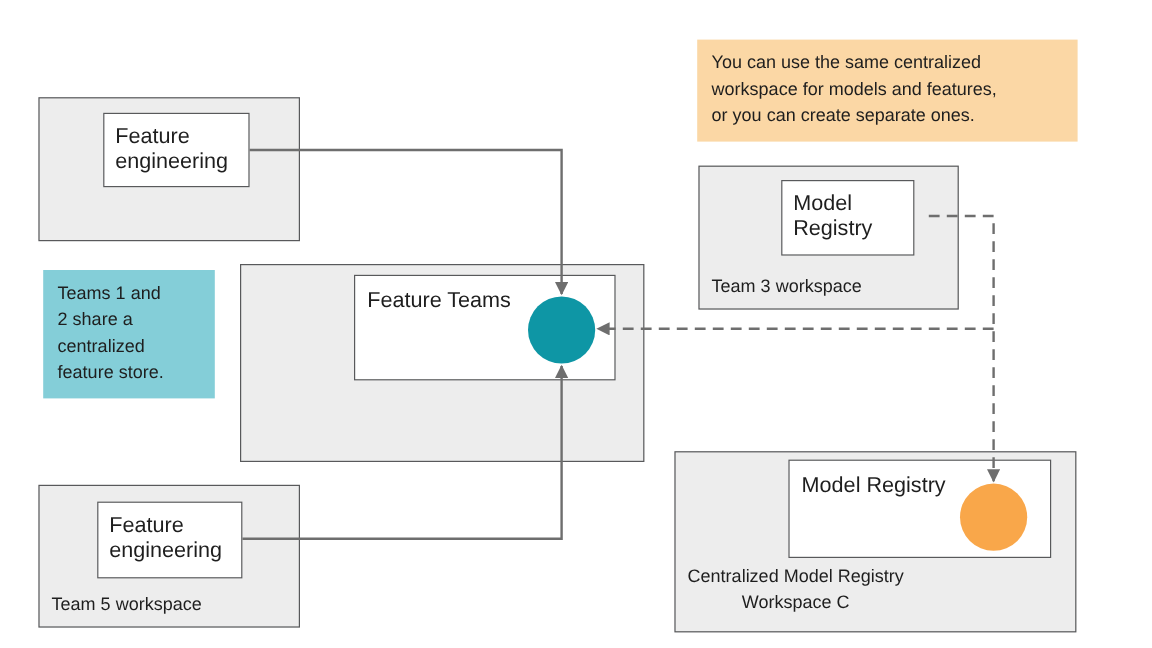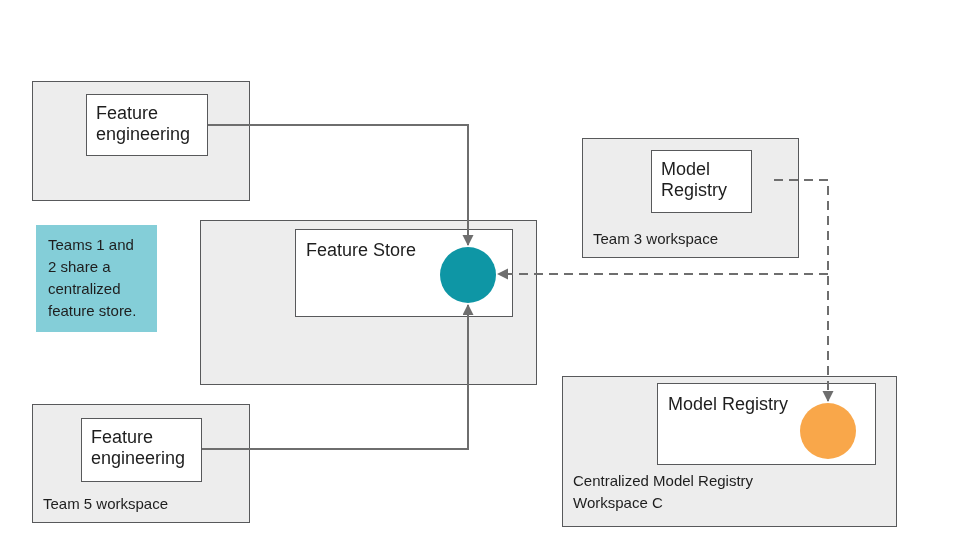--- a/index.html
+++ b/index.html
@@ -30,45 +30,48 @@
 </head>
 <body>
 
 <div class="canvas">
 
   <div class="ws" style="left:32px; top:81px; width:218px; height:120px;">
     <div class="inner-box" style="left:53px; top:12px; width:122px; height:62px;">Feature
 engineering</div>
   </div>
 
-  <div class="note note-teal" style="left:36px; top:225px; width:121px; height:107px;">Teams 1 and
+  <div class="note note-teal" style="left:36px; top:225px; width:143px; height:107px;">Teams 1 and
 2 share a
 centralized
 feature store.</div>
 
   <div class="ws" style="left:32px; top:404px; width:218px; height:119px;">
     <div class="inner-box" style="left:48px; top:13px; width:121px; height:64px;">Feature
 engineering</div>
     <div class="ws-label" style="left:10px; bottom:7px;">Team 5 workspace</div>
   </div>
 
   <div class="ws" style="left:200px; top:220px; width:337px; height:165px;">
-    <div class="inner-box" style="left:94px; top:8px; width:218px; height:88px; padding:10px 6px 0 10px;">Feature Store</div>
+    <div class="inner-box" style="left:94px; top:8px; width:218px; height:88px; padding:10px 6px 0 10px;">Feature Teams</div>
   </div>
 
+  <div class="note note-orange" style="left:581px; top:33px; width:317px; height:85px;">You can use the same centralized
+workspace for models and features,
+or you can create separate ones.</div>
 
   <div class="ws" style="left:582px; top:138px; width:217px; height:120px;">
-    <div class="inner-box" style="left:68px; top:11px; width:101px; height:63px;">Model
+    <div class="inner-box" style="left:68px; top:11px; width:111px; height:63px;">Model
 Registry</div>
     <div class="ws-label" style="left:10px; bottom:7px;text-align:center;">Team 3 workspace</div>
   </div>
 
   <div class="ws" style="left:562px; top:376px; width:335px; height:151px;">
     <div class="inner-box" style="left:94px; top:6px; width:219px; height:82px; padding:10px 6px 0 10px;">Model Registry</div>
-    <div class="ws-label" style="left:10px; bottom:12px;">Centralized Model Registry
+    <div class="ws-label" style="left:10px; bottom:12px;text-align:center;">Centralized Model Registry
 Workspace C</div>
   </div>
 
   <svg class="overlay" width="960" height="540" viewBox="0 0 960 540">
     <defs>
       <marker id="arrow" markerUnits="userSpaceOnUse" markerWidth="12" markerHeight="12" refX="10" refY="5.5" orient="auto">
         <path d="M0,0 L11,5.5 L0,11 Z" fill="#6e6e6e"></path>
       </marker>
     </defs>
 

